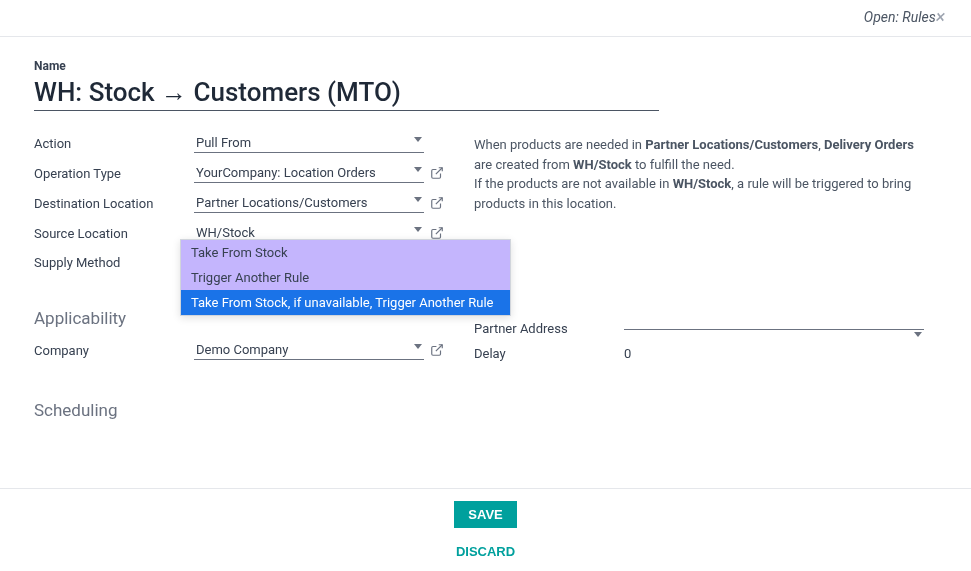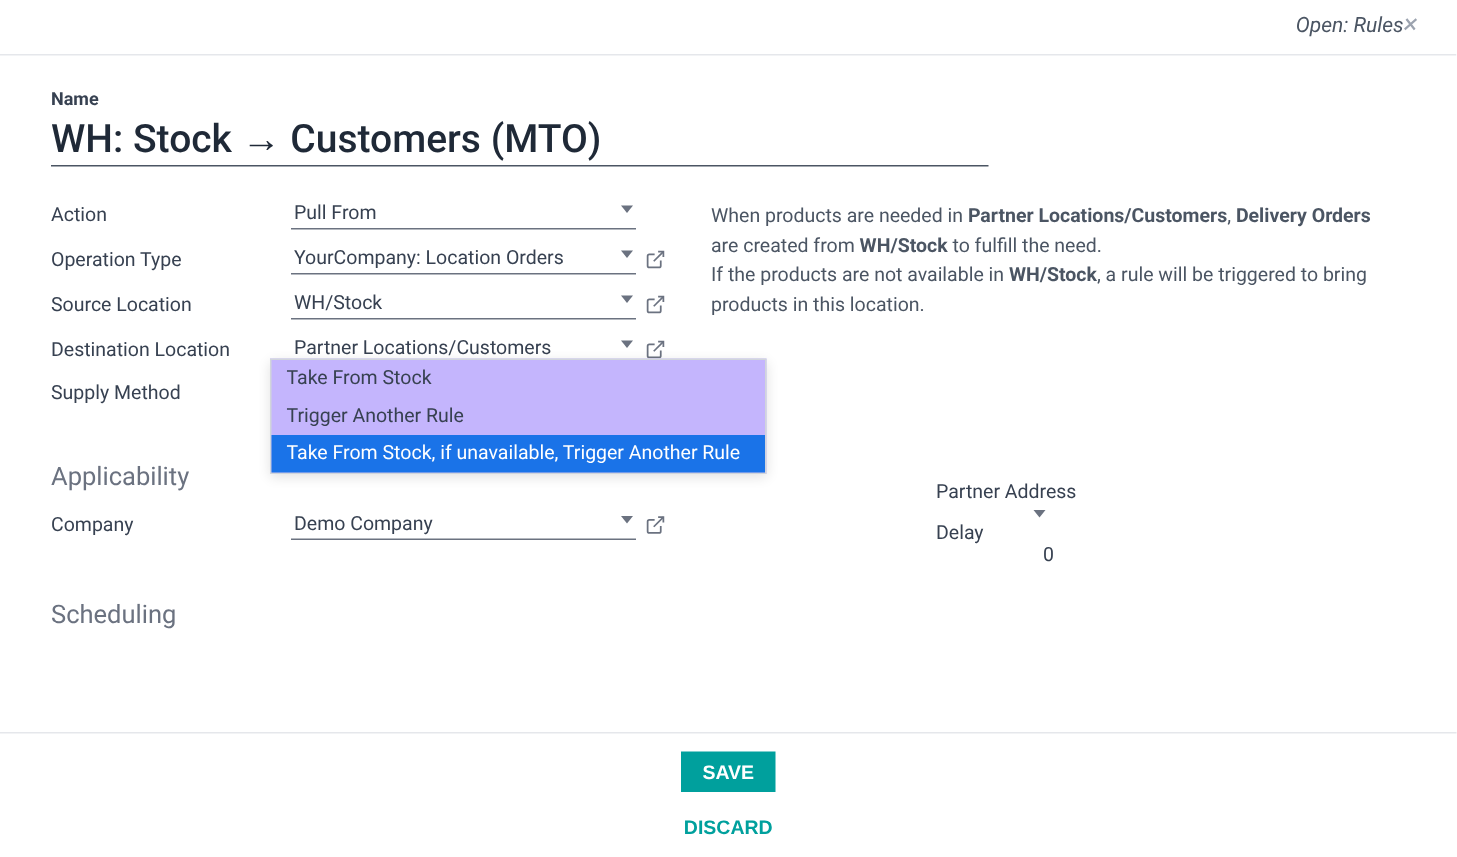--- a/index.html
+++ b/index.html
@@ -26,21 +26,21 @@
   .desc-text { font-size: 13px; color: #4b5563; line-height: 1.5; }
   .desc-text b { font-weight: 700; }
   .dropdown { position: absolute; left: 180px; top: 202px; width: 331px; background: #c4b5fd; border: 1px solid #d1d5db; box-shadow: 0 2px 8px rgba(0,0,0,.12); z-index: 5; }
   .dropdown-item { padding: 5px 10px; font-size: 13px; color: #374151; cursor: pointer; }
   .dropdown-item.sel { background: #1a73e8; color: #fff; }
   .section-title { font-size: 17px; color: #6b7280; font-weight: 400; margin-top: 26px; margin-bottom: 12px; }
   .lower-row { display: flex; gap: 30px; }
   .lower-left { width: 410px; }
   .lower-right { flex: 1; }
   .lower-right-inner { margin-top: 39px; }
-  .opt-row { display: flex; align-items: center; margin-bottom: 10px; flex-direction: column; }
+  .opt-row { display: flex; align-items: center; margin-bottom: 10px; }
   .opt-row .opt-lbl { width: 150px; font-size: 13px; color: #374151; }
   .opt-row .opt-val { flex: 1; font-size: 13px; color: #374151; border-bottom: none; position: relative; }
   .opt-row .opt-val.bordered { border-bottom: 1px solid #6b7280; padding-bottom: 1px; }
   .opt-row .caret2 { position: absolute; right: 2px; top: 4px; width: 0; height: 0; border-left: 4px solid transparent; border-right: 4px solid transparent; border-top: 5px solid #6b7280; }
   .footer { position: absolute; bottom: 0; left: 0; right: 0; border-top: 1px solid #e5e7eb; padding: 12px 20px; display: flex; gap: 16px; align-items: center; background: #fff; flex-direction: column; }
   .btn-save { background: #00a09d; color: #fff; border: none; padding: 6px 14px; font-size: 13px; font-weight: 600; cursor: pointer; }
   .btn-discard { background: transparent; border: none; color: #00a09d; font-size: 13px; font-weight: 600; cursor: pointer; }
 </style>
 </head>
 <body>
@@ -82,38 +82,38 @@
         <span class="ext-link">
             <svg viewBox="0 0 24 24" fill="none" stroke="currentColor" stroke-width="2">
               <path d="M18 13v6a2 2 0 0 1-2 2H5a2 2 0 0 1-2-2V8a2 2 0 0 1 2-2h6"></path>
               <polyline points="15 3 21 3 21 9"></polyline>
               <line x1="10" y1="14" x2="21" y2="3"></line>
             </svg>
           </span>
       </div>
 
       <div class="field-row">
-        <div class="field-lbl">Source Location</div>
+        <div class="field-lbl">Destination Location</div>
         <div class="field-ctrl">
-          <div class="val">WH/Stock</div>
+          <div class="val">Partner Locations/Customers</div>
           <div class="caret"></div>
         </div>
         <span class="ext-link">
             <svg viewBox="0 0 24 24" fill="none" stroke="currentColor" stroke-width="2">
               <path d="M18 13v6a2 2 0 0 1-2 2H5a2 2 0 0 1-2-2V8a2 2 0 0 1 2-2h6"></path>
               <polyline points="15 3 21 3 21 9"></polyline>
               <line x1="10" y1="14" x2="21" y2="3"></line>
             </svg>
           </span>
       </div>
 
       <div class="field-row">
-        <div class="field-lbl">Destination Location</div>
+        <div class="field-lbl">Source Location</div>
         <div class="field-ctrl">
-          <div class="val">Partner Locations/Customers</div>
+          <div class="val">WH/Stock</div>
           <div class="caret"></div>
         </div>
         <span class="ext-link">
             <svg viewBox="0 0 24 24" fill="none" stroke="currentColor" stroke-width="2">
               <path d="M18 13v6a2 2 0 0 1-2 2H5a2 2 0 0 1-2-2V8a2 2 0 0 1 2-2h6"></path>
               <polyline points="15 3 21 3 21 9"></polyline>
               <line x1="10" y1="14" x2="21" y2="3"></line>
             </svg>
           </span>
       </div>

